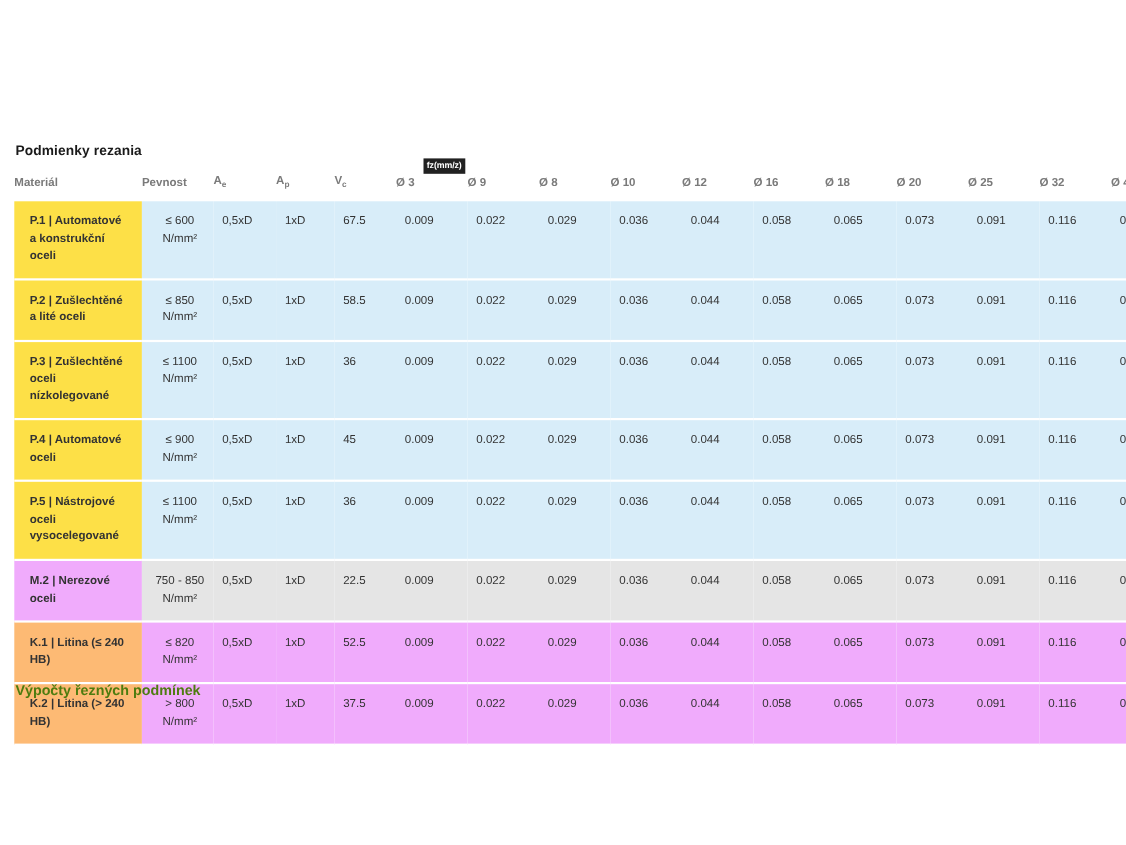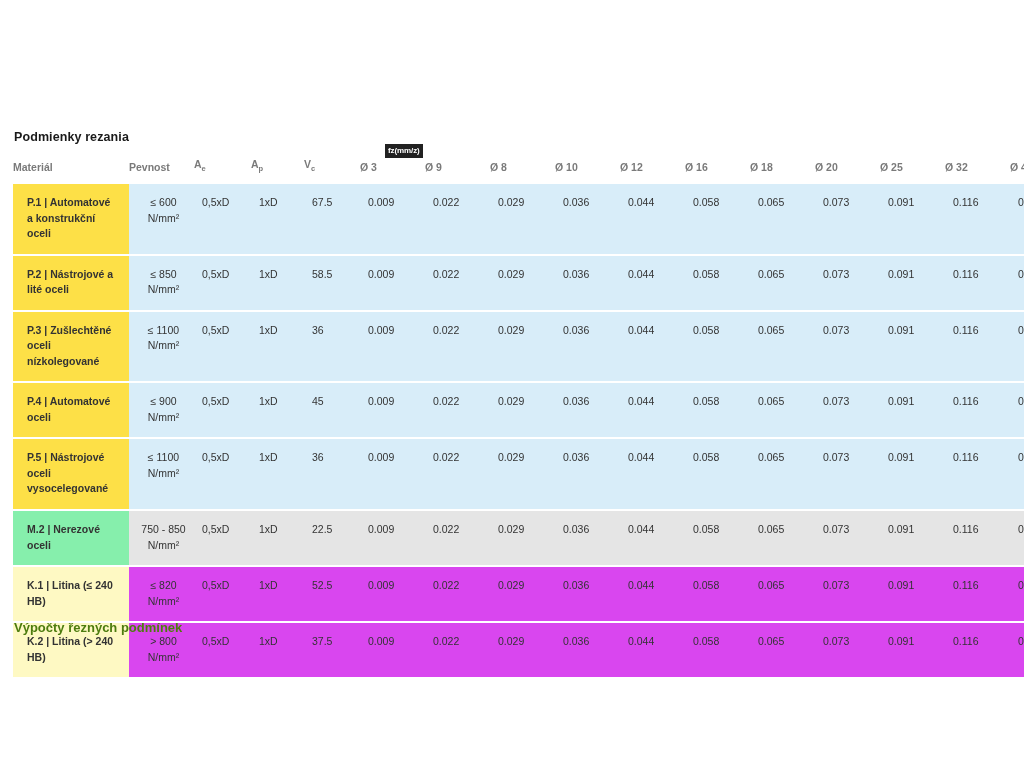--- a/index.html
+++ b/index.html
@@ -108,24 +108,24 @@
   td.num {
     padding: 11px 4px 12px 8px;
   }
   td.dia {
     padding: 11px 4px 12px 8px;
   }
 
   
   tr.grp-p td.mat  { background: #fde047; }
   tr.grp-p td      { background: #d8edf9; }
-  tr.grp-m td.mat  { background: #86efac; }
+  tr.grp-m td.mat  { background: #f0abfc; }
   tr.grp-m td      { background: #e5e5e5; }
-  tr.grp-k td.mat  { background: #fef9c3; }
-  tr.grp-k td      { background: #d946ef; }
+  tr.grp-k td.mat  { background: #fdba74; }
+  tr.grp-k td      { background: #f0abfc; }
 
   tr.last td { border-bottom: none; }
 
   
   .caption {
     position: absolute;
     left: 14px;
     top: 620px;
     font-size: 13px;
     color: #4d7c0f;
@@ -195,21 +195,21 @@
             <td class="dia">0.036</td>
             <td class="dia">0.044</td>
             <td class="dia">0.058</td>
             <td class="dia">0.065</td>
             <td class="dia">0.073</td>
             <td class="dia">0.091</td>
             <td class="dia">0.116</td>
             <td class="dia">0.13</td>
           </tr>
           <tr class="grp-p">
-            <td class="mat">P.2 | Nástrojové a lité oceli</td>
+            <td class="mat">P.2 | Zušlechtěné a lité oceli</td>
             <td class="pev">≤ 850 N/mm²</td>
             <td class="num">0,5xD</td>
             <td class="num">1xD</td>
             <td class="num">58.5</td>
             <td class="dia">0.009</td>
             <td class="dia">0.022</td>
             <td class="dia">0.029</td>
             <td class="dia">0.036</td>
             <td class="dia">0.044</td>
             <td class="dia">0.058</td>

